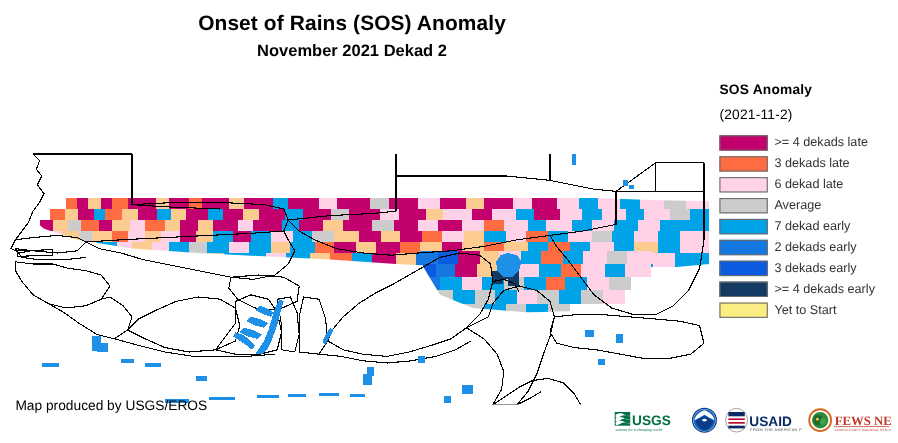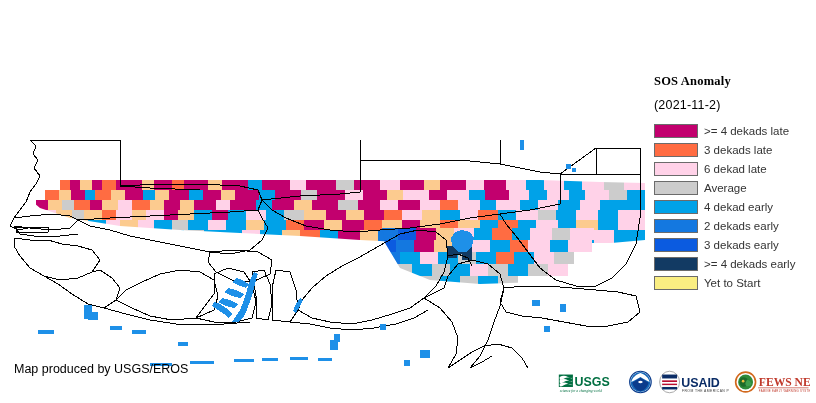--- a/index.html
+++ b/index.html
@@ -13,38 +13,42 @@
   #main-title{font-size:19px;font-weight:bold;color:#000;letter-spacing:.1px;
               margin-top:10px;line-height:24px;}
   #sub-title{font-size:15px;font-weight:bold;color:#000;margin-top:3px;line-height:20px;}
 
   
   #map-area{position:absolute;left:0;top:68px;width:645px;height:300px;overflow:hidden;}
   #map-svg{display:block;width:645px;height:300px;}
 
   
   #legend{position:absolute;left:650px;top:70px;width:166px;height:240px;}
-  #legend-title{font-size:12.5px;font-weight:bold;color:#000;margin:4px 0 0 4px;letter-spacing:.2px;font-family:Liberation Serif, serif;}
+  #legend-title{font-size:12.5px;font-weight:bold;color:#000;margin:4px 0 0 4px;letter-spacing:.2px;}
   #legend-date{font-size:12.5px;font-weight:normal;color:#000;margin:9px 0 0 4px;letter-spacing:.2px;}
   #legend-items{margin-top:9px;}
   .legend-row{display:flex;align-items:center;height:19px;margin-left:4px;}
   .swatch{width:44px;height:14px;border:1px solid #6b6b6b;box-sizing:border-box;flex:0 0 auto;}
   .legend-label{font-size:11.5px;color:#333333;margin-left:6px;white-space:nowrap;line-height:14px;}
 
   
   #credit{position:absolute;left:14px;top:362px;font-size:12.5px;color:#000;}
   #logos{position:absolute;left:558px;top:364px;width:252px;height:36px;
          display:flex;align-items:center;gap:5px;justify-content:space-between;}
   .logo{height:34px;display:block;}
 </style>
 </head>
 <body>
 
 <div id="page">
 
+  <div id="title-block">
+    <div id="main-title">Onset of Rains (SOS) Anomaly</div>
+    <div id="sub-title">November 2021 Dekad 2</div>
+  </div>
 
   <div id="map-area">
     <svg id="map-svg" viewBox="0 0 645 300" xmlns="http://www.w3.org/2000/svg" shape-rendering="crispEdges">
 
       <defs>
 
         <clipPath id="bandClip">
           <path d="M28,118 L60,112 L110,105 L170,100 L240,98 L300,100 L360,104
                    L420,108 L480,110 L540,112 L600,114 L645,115
                    L645,172 L600,176 L540,178 L480,176 L420,175 L360,172
@@ -486,21 +490,21 @@
       <div class="legend-row">
         <span class="swatch" style="background-color: rgb(255, 210, 232);"></span>
         <span class="legend-label">6 dekad late</span>
       </div>
       <div class="legend-row">
         <span class="swatch" style="background-color: rgb(204, 204, 204);"></span>
         <span class="legend-label">Average</span>
       </div>
       <div class="legend-row">
         <span class="swatch" style="background-color: rgb(0, 162, 232);"></span>
-        <span class="legend-label">4 dekad early</span>
+        <span class="legend-label">7 dekad early</span>
       </div>
       <div class="legend-row">
         <span class="swatch" style="background-color: rgb(20, 120, 224);"></span>
         <span class="legend-label">2 dekads early</span>
       </div>
       <div class="legend-row">
         <span class="swatch" style="background-color: rgb(11, 91, 224);"></span>
         <span class="legend-label">3 dekads early</span>
       </div>
       <div class="legend-row">

